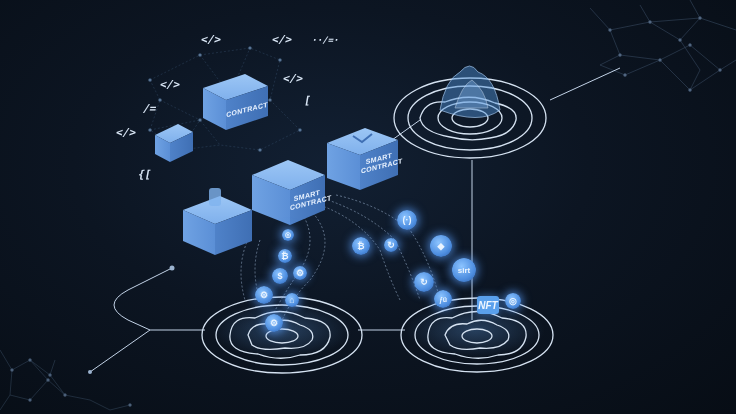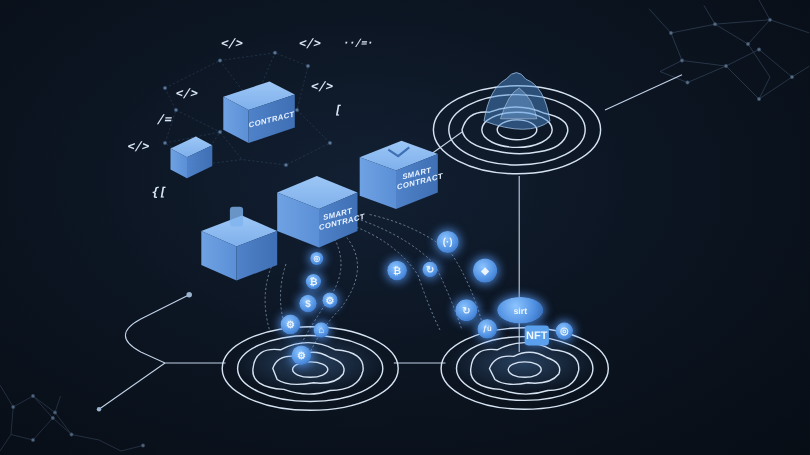--- a/index.html
+++ b/index.html
@@ -170,24 +170,24 @@
 <div class="code" style="left:283px;top:72px;">&lt;/&gt;</div>
 <div class="code" style="left:143px;top:102px;">/=</div>
 <div class="code" style="left:116px;top:126px;">&lt;/&gt;</div>
 <div class="code" style="left:304px;top:94px;">[</div>
 <div class="code" style="left:138px;top:168px;">{[</div>
 
 <div class="token" style="left:397px;top:210px;width:20px;height:20px;">(·)</div>
 <div class="token" style="left:352px;top:237px;width:18px;height:18px;">₿</div>
 <div class="token" style="left:384px;top:238px;width:14px;height:14px;">↻</div>
 <div class="token" style="left:430px;top:235px;width:22px;height:22px;">◆</div>
-<div class="token" style="left:452px;top:270px;width:42px;height:24px;font-size:8px;text-align:center;">sirt</div>
+<div class="token" style="left:452px;top:258px;width:24px;height:24px;font-size:8px;text-align:center;">sirt</div>
 <div class="token" style="left:414px;top:272px;width:20px;height:20px;">↻</div>
 <div class="token" style="left:434px;top:290px;width:18px;height:18px;font-size:7px;">ƒü</div>
-<div class="nft" style="left:477px;top:296px;width:22px;height:18px;">NFT</div>
+<div class="nft" style="left:477px;top:296px;width:22px;height:18px;font-style:italic;">NFT</div>
 <div class="token" style="left:505px;top:293px;width:16px;height:16px;">◎</div>
 <div class="token" style="left:282px;top:229px;width:12px;height:12px;font-size:7px;">◎</div>
 <div class="token" style="left:278px;top:249px;width:14px;height:14px;">₿</div>
 <div class="token" style="left:272px;top:268px;width:16px;height:16px;">$</div>
 <div class="token" style="left:293px;top:266px;width:14px;height:14px;">⚙</div>
 <div class="token" style="left:255px;top:286px;width:18px;height:18px;">⚙</div>
 <div class="token" style="left:285px;top:293px;width:14px;height:14px;">⌂</div>
 <div class="token" style="left:265px;top:314px;width:18px;height:18px;">⚙</div>
 
 </div>

